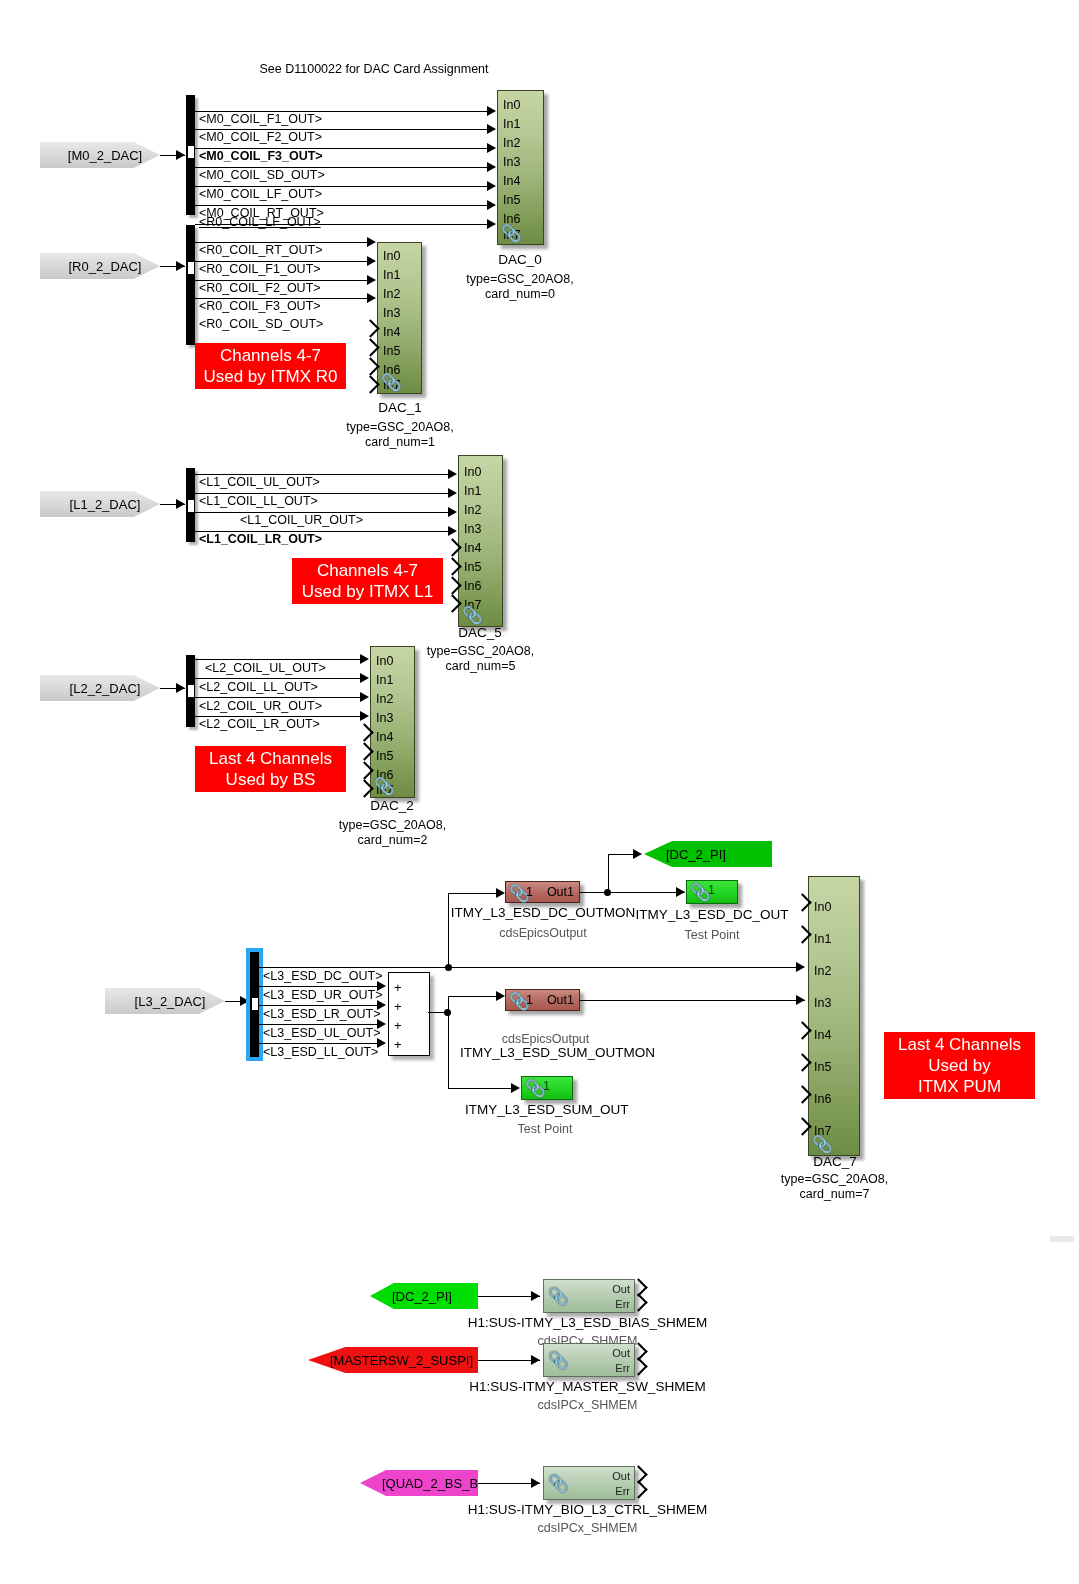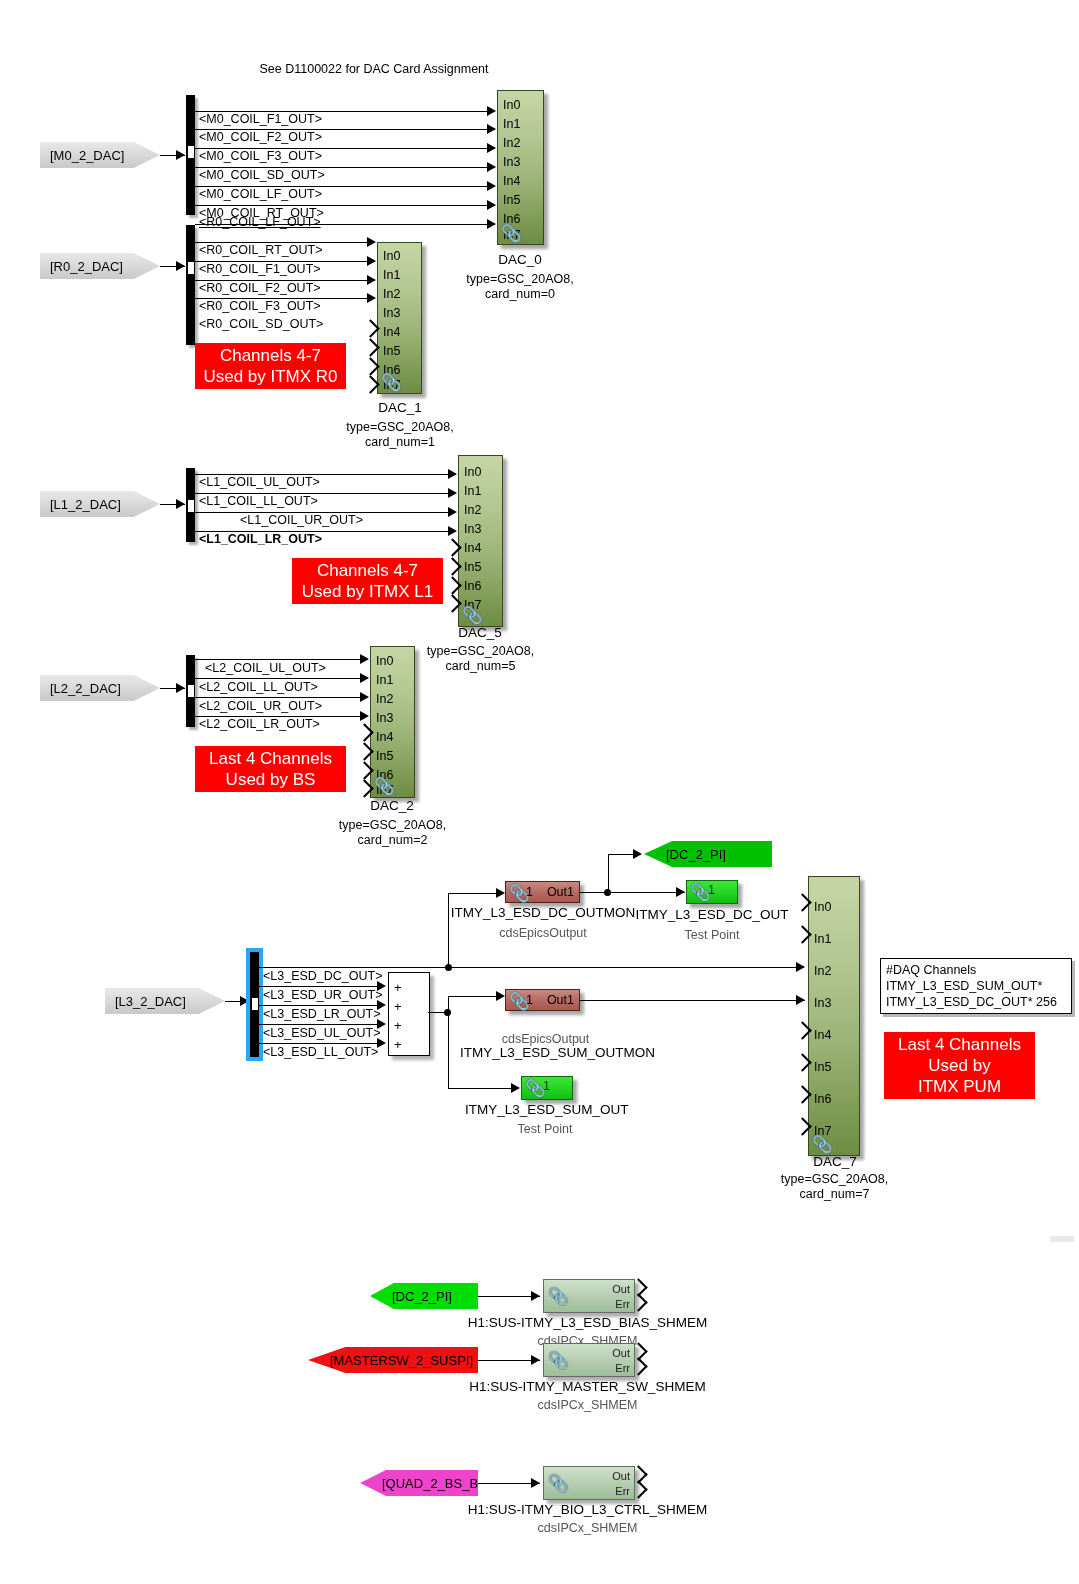--- a/index.html
+++ b/index.html
@@ -39,21 +39,21 @@
   
   .tag{
     position:absolute;height:26px;display:flex;align-items:center;
     font-size:13px;color:#000;box-sizing:border-box;
     border:1.3px solid #000;
     filter:drop-shadow(3px 3px 2px rgba(0,0,0,.35));
   }
   .tag-from{   
     background:linear-gradient(180deg,#e8e8e8,#c9c9c9);
     clip-path:polygon(0 0,78% 0,100% 50%,78% 100%,0 100%);
-    padding-left:10px;border:none;
+    padding-left:10px;border:none;justify-content:center;
   }
   .tag-in{     
     clip-path:polygon(22% 0,100% 0,100% 100%,22% 100%,0 50%);
     border:none;padding-left:22px;
   }
   .tag-in.green{background:#00c000;}
   .tag-in.green2{background:#00dd00;}
   .tag-in.red{background:#ee1111;color:#000;}
   .tag-in.magenta{background:#ee44cc;color:#000;}
   .tag-txt{white-space:nowrap;font-size:13px;}
@@ -154,21 +154,21 @@
   <div class="hline" style="left:195px;top:111px;width:300px;"></div>
   <div class="arrow" style="left:487px;top:106px;"></div>
   <div class="abs sig-label" style="left:199px;top:112px;">&lt;M0_COIL_F1_OUT&gt;</div>
 
   <div class="hline" style="left:195px;top:129px;width:300px;"></div>
   <div class="arrow" style="left:487px;top:124px;"></div>
   <div class="abs sig-label" style="left:199px;top:130px;">&lt;M0_COIL_F2_OUT&gt;</div>
 
   <div class="hline" style="left:195px;top:148px;width:300px;"></div>
   <div class="arrow" style="left:487px;top:143px;"></div>
-  <div class="abs sig-label" style="left:199px;top:149px;">&lt;M0_COIL_F3_OUT&gt;</div>
+  <div class="abs sig-label" style="left:199px;top:149px;font-weight:bold;">&lt;M0_COIL_F3_OUT&gt;</div>
 
   <div class="hline" style="left:195px;top:167px;width:300px;"></div>
   <div class="arrow" style="left:487px;top:162px;"></div>
   <div class="abs sig-label" style="left:199px;top:168px;">&lt;M0_COIL_SD_OUT&gt;</div>
 
   <div class="hline" style="left:195px;top:186px;width:300px;"></div>
   <div class="arrow" style="left:487px;top:181px;"></div>
   <div class="abs sig-label" style="left:199px;top:187px;">&lt;M0_COIL_LF_OUT&gt;</div>
 
   <div class="hline" style="left:195px;top:205px;width:300px;"></div>
@@ -440,23 +440,20 @@
   <div class="openarrow" style="left:796px;top:928px;"></div>
   <div class="openarrow" style="left:796px;top:1024px;"></div>
   <div class="openarrow" style="left:796px;top:1056px;"></div>
   <div class="openarrow" style="left:796px;top:1088px;"></div>
   <div class="openarrow" style="left:796px;top:1120px;"></div>
 
   <div class="abs blk-name" style="left:775px;top:1154px;width:120px;">DAC_7</div>
   <div class="abs blk-sub" style="left:762px;top:1172px;width:145px;">type=GSC_20AO8,
 card_num=7</div>
 
-  <div class="abs note-white" style="left:880px;top:958px;width:180px;">#DAQ Channels
-ITMY_L3_ESD_SUM_OUT*
-ITMY_L3_ESD_DC_OUT* 256</div>
   <div class="abs note-red" style="left:884px;top:1032px;width:139px;">Last 4 Channels
 Used by
 ITMX PUM</div>
 
 
   <div class="artifact" style="left:1050px;top:1236px;width:24px;height:6px;"></div>
 
   <div class="tag tag-in green2" style="left:370px;top:1283px;width:108px;">
     <span class="tag-txt">[DC_2_PI]</span>
   </div>

